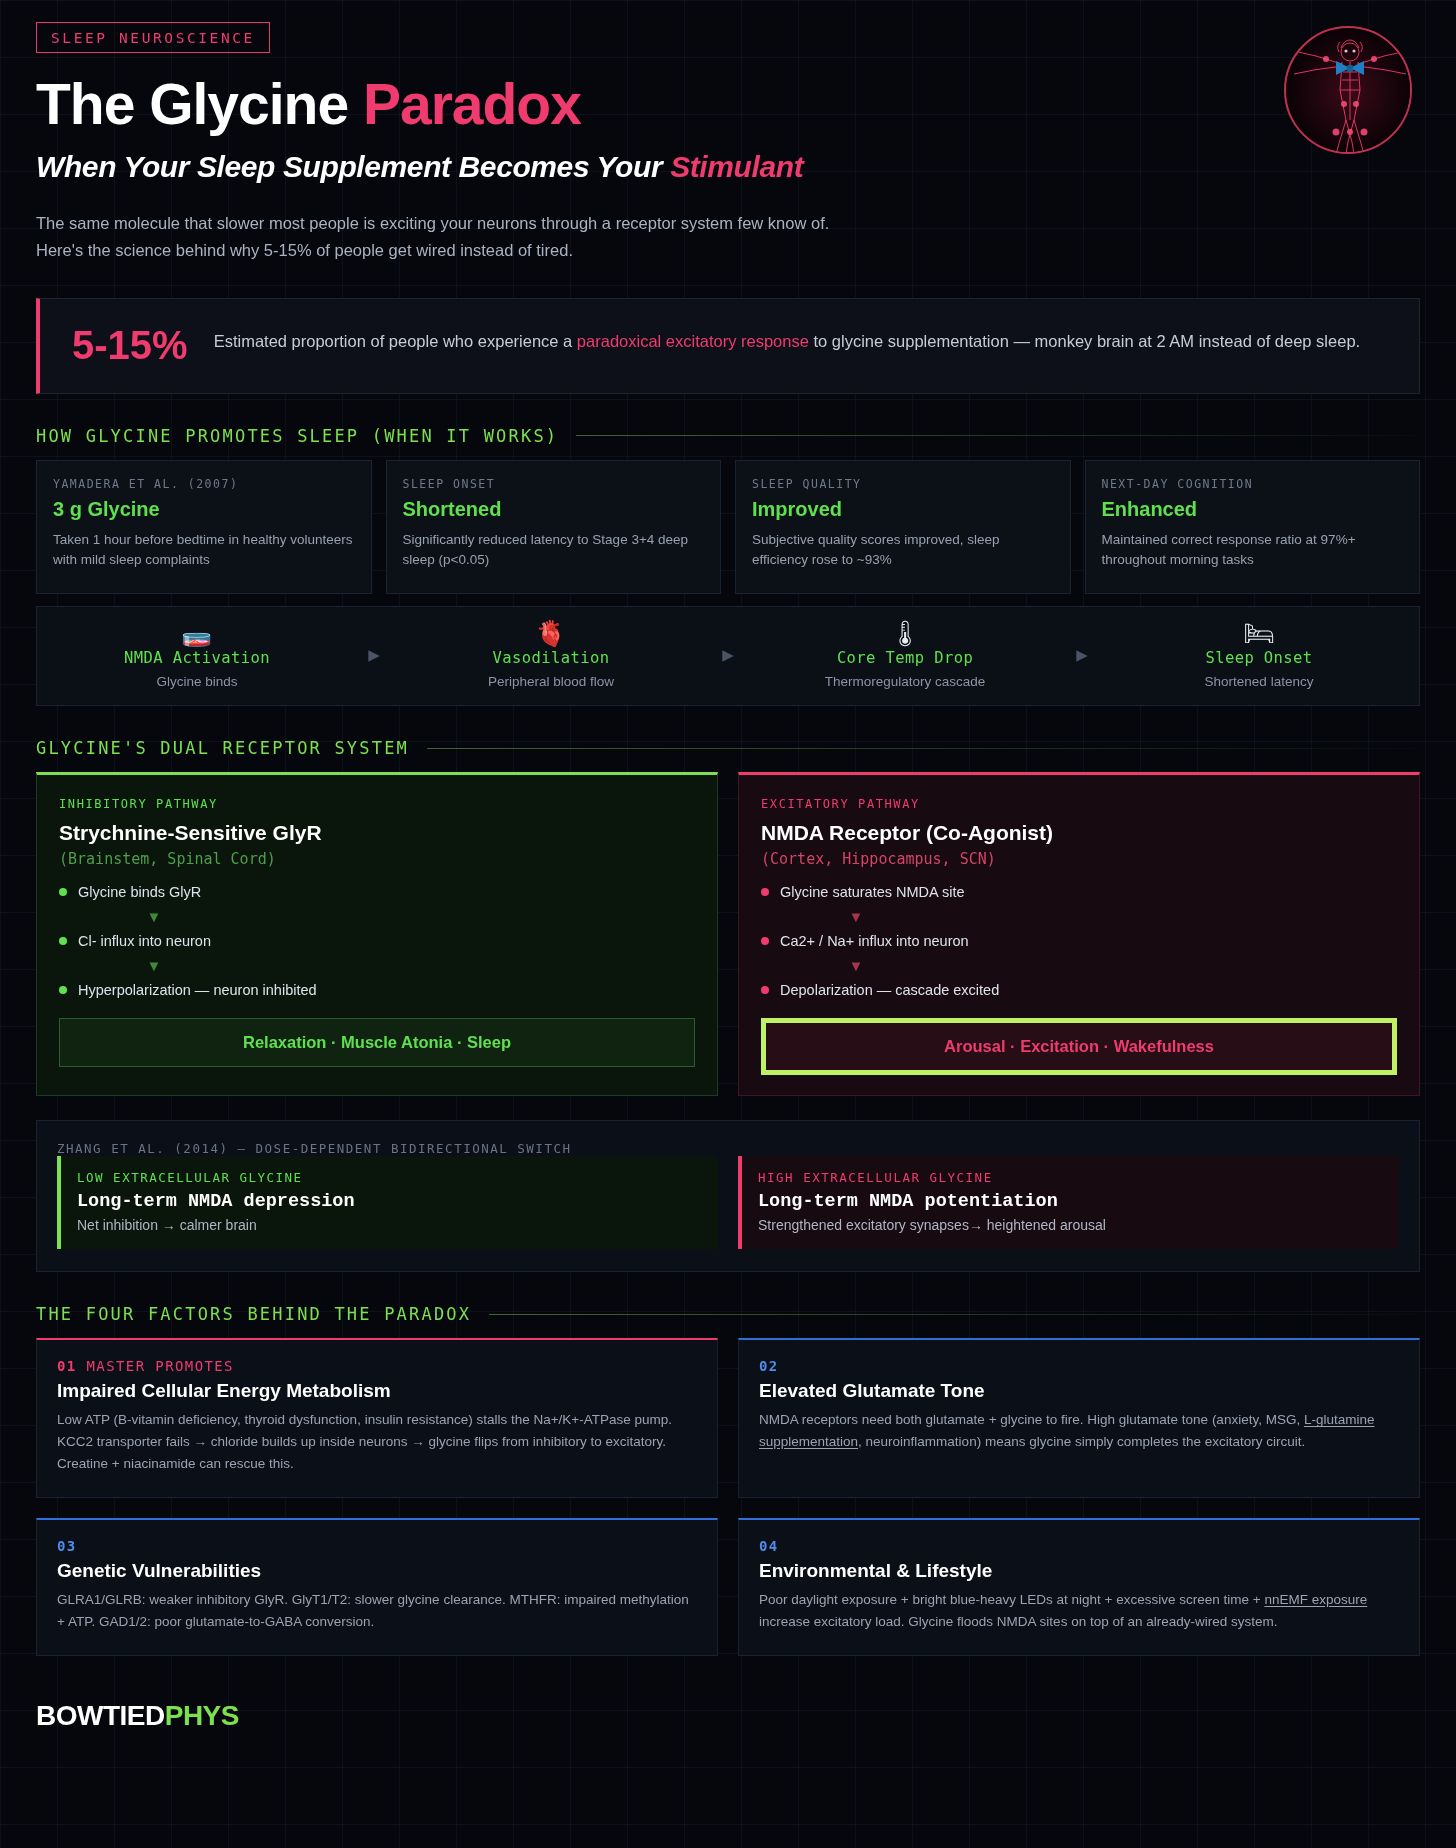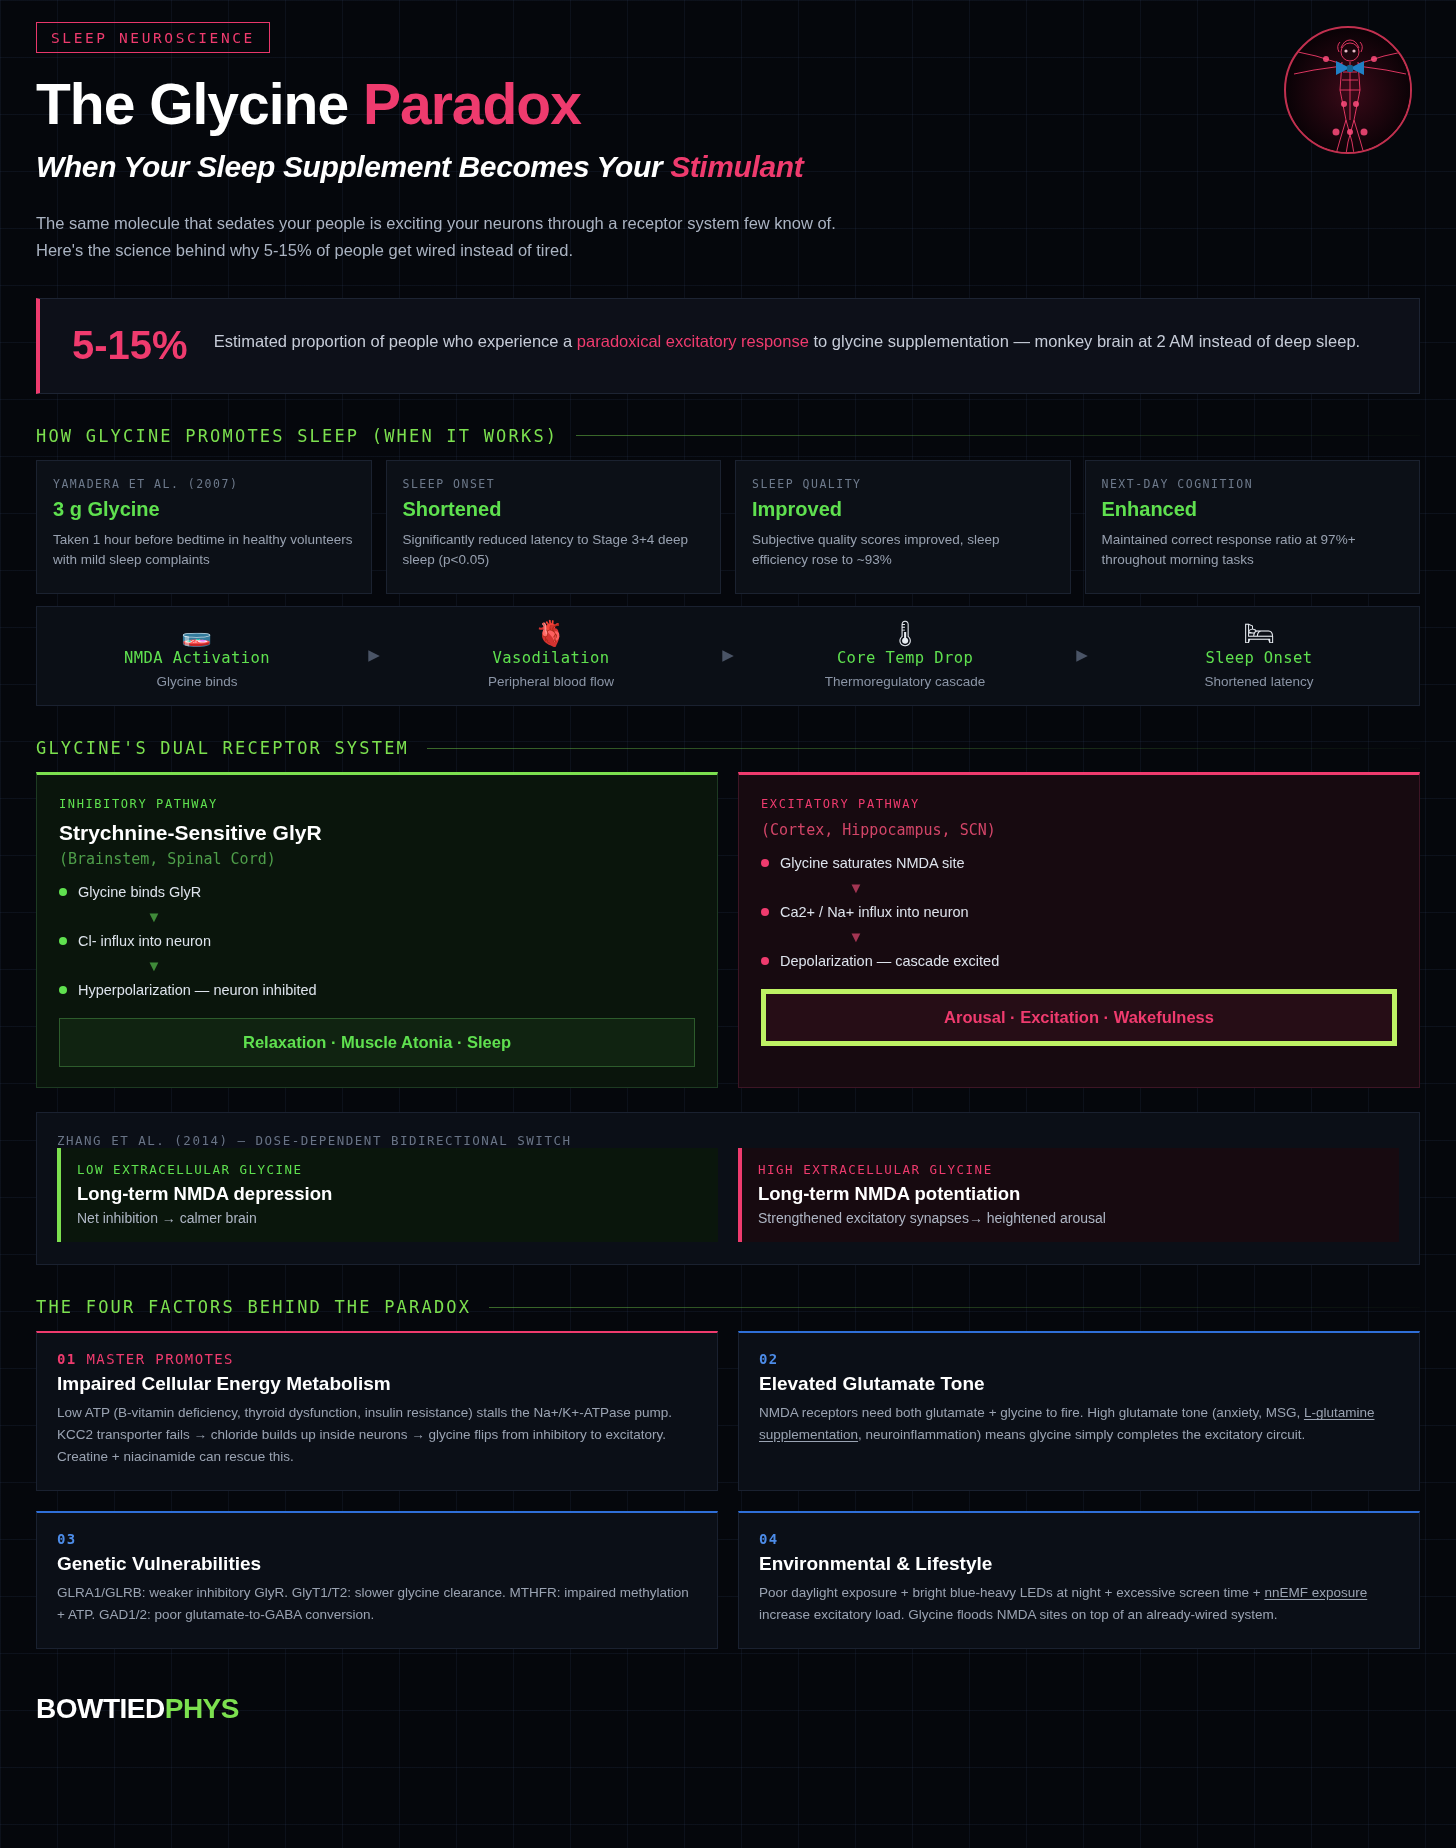--- a/index.html
+++ b/index.html
@@ -306,20 +306,21 @@
     letter-spacing: 1.5px;
     margin-bottom: 6px;
   }
   .zhang-card.low .zhang-card-kicker { color: #5fe04f; }
   .zhang-card.high .zhang-card-kicker { color: #ef3b6e; }
   .zhang-card-title {
     font-size: 18.5px;
     font-weight: bold;
     color: #ffffff;
     margin-bottom: 5px;
+    font-family: Liberation Mono, monospace;
   }
   .zhang-card-desc { font-size: 14px; color: #aeb6c4; }
 
   
   .factors { display: flex; flex-wrap: wrap; gap: 20px; }
   .factor {
     flex: 0 0 calc(50% - 10px);
     background: #0b0f17;
     border: 1px solid #1a2130;
     padding: 18px 20px 22px 20px;
@@ -372,21 +373,21 @@
 
   <div class="header">
 
     <div class="eyebrow">SLEEP NEUROSCIENCE</div>
 
     <h1 class="title"><span>The Glycine </span><span class="accent">Paradox</span></h1>
 
     <h2 class="subtitle"><span>When Your Sleep Supplement Becomes Your </span><span class="accent">Stimulant</span></h2>
 
     <div class="lede">
-      <div>The same molecule that sedates your people is exciting your neurons through a receptor system few know of.</div>
+      <div>The same molecule that slower most people is exciting your neurons through a receptor system few know of.</div>
       <div>Here's the science behind why 5-15% of people get wired instead of tired.</div>
     </div>
 
     <div class="logo-badge">
       <svg viewBox="0 0 128 128" width="128" height="128" aria-hidden="true">
         <defs>
           <radialGradient id="glow" cx="50%" cy="50%" r="50%">
             <stop offset="0%" stop-color="#3a0a18"></stop>
             <stop offset="100%" stop-color="#0a0206"></stop>
           </radialGradient>
@@ -519,20 +520,21 @@
     <div class="step-line">
       <span class="step-dot"></span>
       <span class="step-text">Hyperpolarization — neuron inhibited</span>
     </div>
         </div>
       <div class="panel-result">Relaxation · Muscle Atonia · Sleep</div>
     </div>
 
     <div class="panel excit">
       <div class="panel-kicker">EXCITATORY PATHWAY</div>
+      <div class="panel-title">NMDA Receptor (Co-Agonist)</div>
       <div class="panel-loc">(Cortex, Hippocampus, SCN)</div>
       <div id="excit-steps">
 
     <div class="step-line">
       <span class="step-dot"></span>
       <span class="step-text">Glycine saturates NMDA site</span>
     </div>
     <div class="step-arrow">▼</div>
     <div class="step-line">
       <span class="step-dot"></span>

